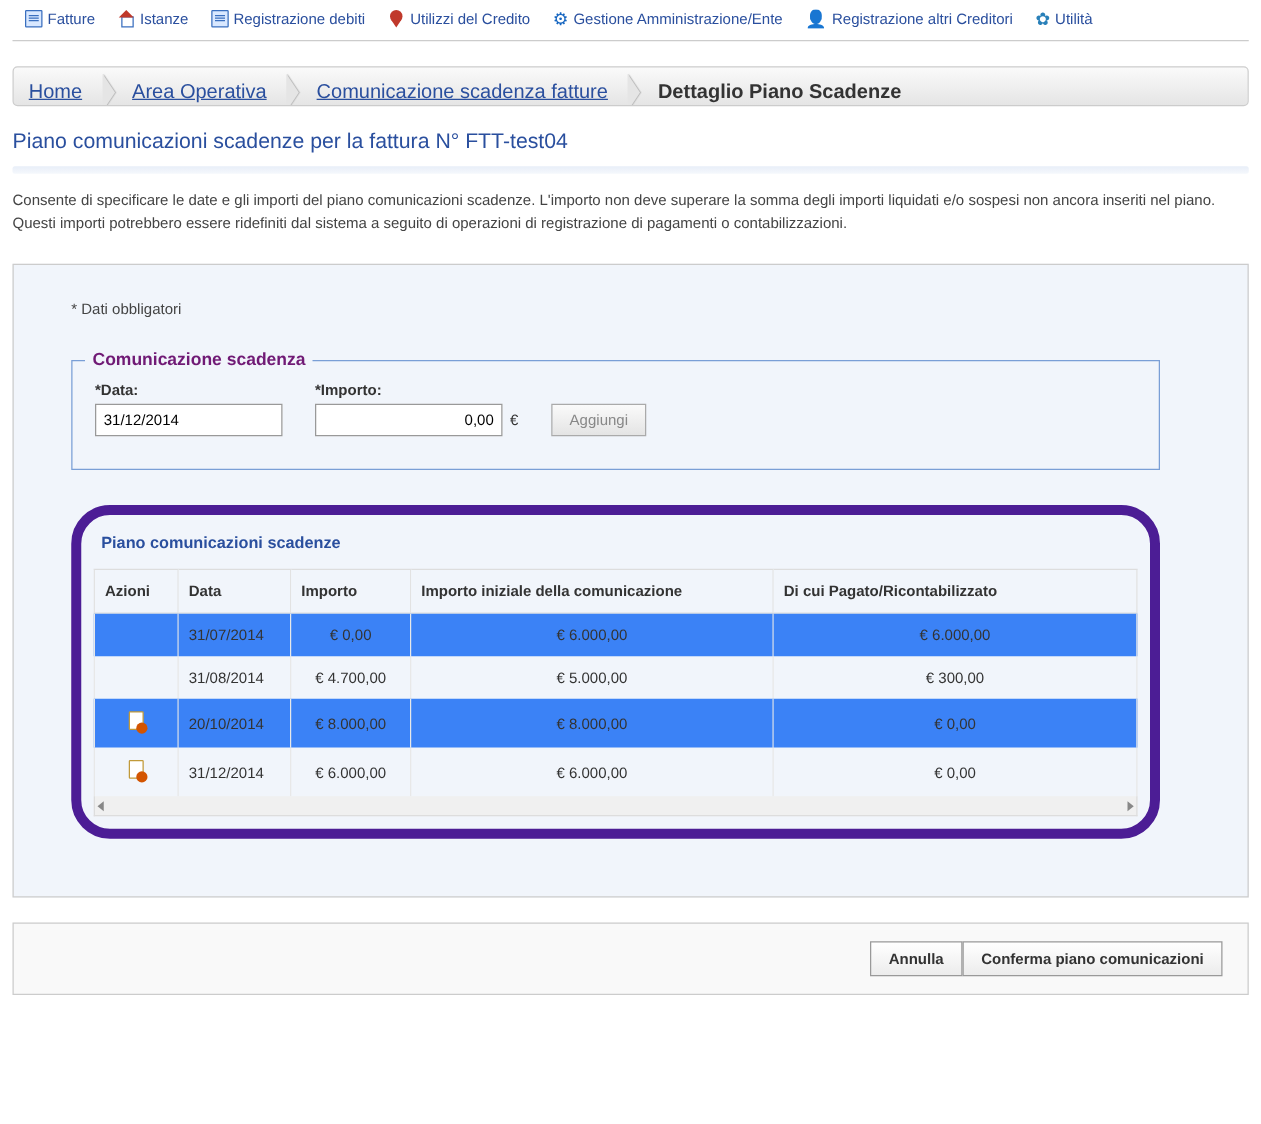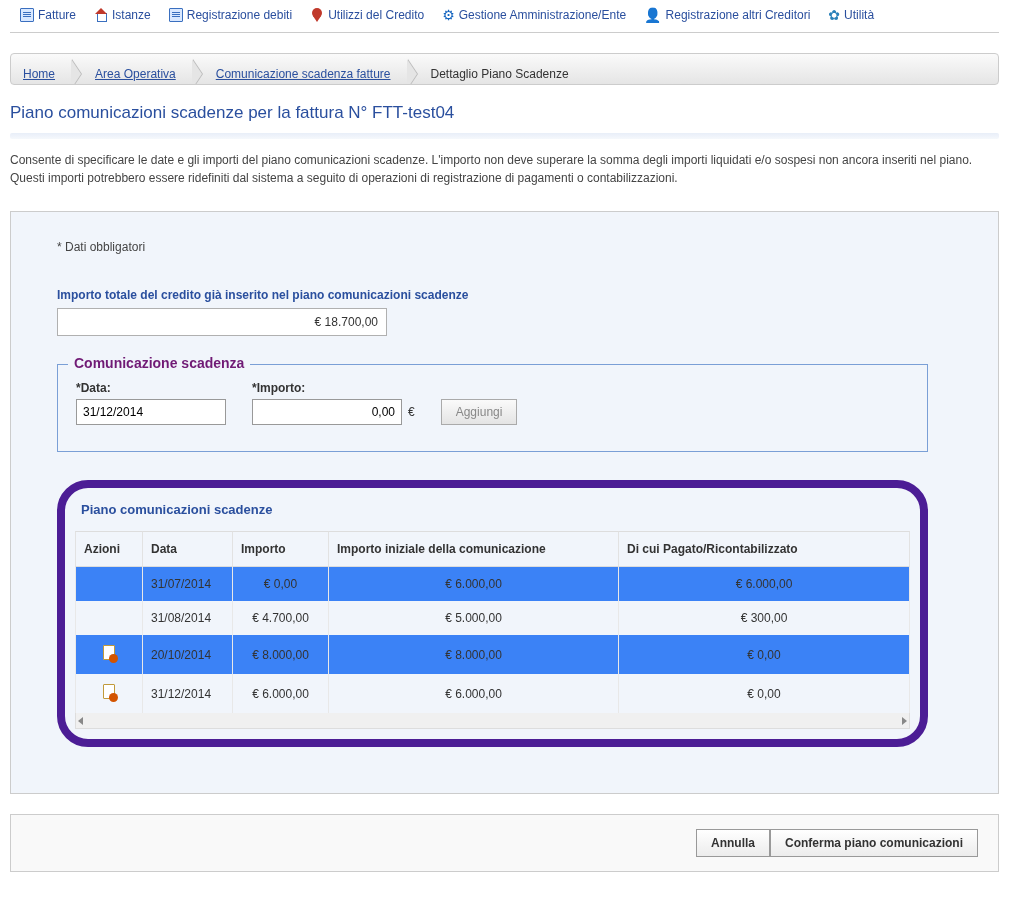--- a/index.html
+++ b/index.html
@@ -51,39 +51,39 @@
     border: 1px solid #ccc;
     border-radius: 4px;
     overflow: hidden;
     background: linear-gradient(#fafafa, #e5e5e5);
     height: 32px;
   }
   .crumb {
     position: relative;
     padding: 0 18px 0 22px;
     line-height: 30px;
-    font-size: 12px;
+    font-size: 16px;
     color: #2a4f9e;
     text-decoration: underline;
     cursor: pointer;
     margin-top: 10px;
   }
   .crumb:first-child { padding-left: 12px; }
   .crumb::after {
     content: "";
     position: absolute;
     right: -8px; top: 0;
     width: 0; height: 0;
     border-top: 15px solid transparent;
     border-bottom: 15px solid transparent;
     border-left: 10px solid #e5e5e5;
     filter: drop-shadow(1px 0 0 #bbb);
     z-index: 1;
   }
-  .crumb.active { color: #333; font-weight: normal; text-decoration: none; }
+  .crumb.active { color: #333; font-weight: bold; text-decoration: none; }
   .crumb.active::after { display: none; }
 
   
   .page-title { color: #2a4f9e; font-size: 17px; margin: 12px 0 10px 0; }
   .title-separator { height: 6px; background: linear-gradient(#e8eef8, #f5f8fc); border-radius: 2px; margin-bottom: 12px; }
   .description { color: #444; font-size: 12px; line-height: 1.5; margin-bottom: 24px; }
 
   
   .card {
     border: 1px solid #ccc;
@@ -230,24 +230,20 @@
     <span class="crumb active">Dettaglio Piano Scadenze</span>
   </div>
 
   <div class="page-title">Piano comunicazioni scadenze per la fattura N° FTT-test04</div>
   <div class="title-separator"></div>
   <div class="description">Consente di specificare le date e gli importi del piano comunicazioni scadenze. L'importo non deve superare la somma degli importi liquidati e/o sospesi non ancora inseriti nel piano. Questi importi potrebbero essere ridefiniti dal sistema a seguito di operazioni di registrazione di pagamenti o contabilizzazioni.</div>
 
   <div class="card">
     <div class="mandatory">* Dati obbligatori</div>
 
-    <div class="field-block">
-      <div class="field-label">Importo totale del credito già inserito nel piano comunicazioni scadenze</div>
-      <input class="money-input" readonly="" value="€ 18.700,00" style="">
-    </div>
 
     <div class="fs">
       <div class="fs-legend">Comunicazione scadenza</div>
       <div class="row">
         <div class="cell">
           <span class="small-label">*Data:</span>
           <input class="text-input" value="31/12/2014" style="">
         </div>
         <div class="cell">
           <span class="small-label">*Importo:</span>

